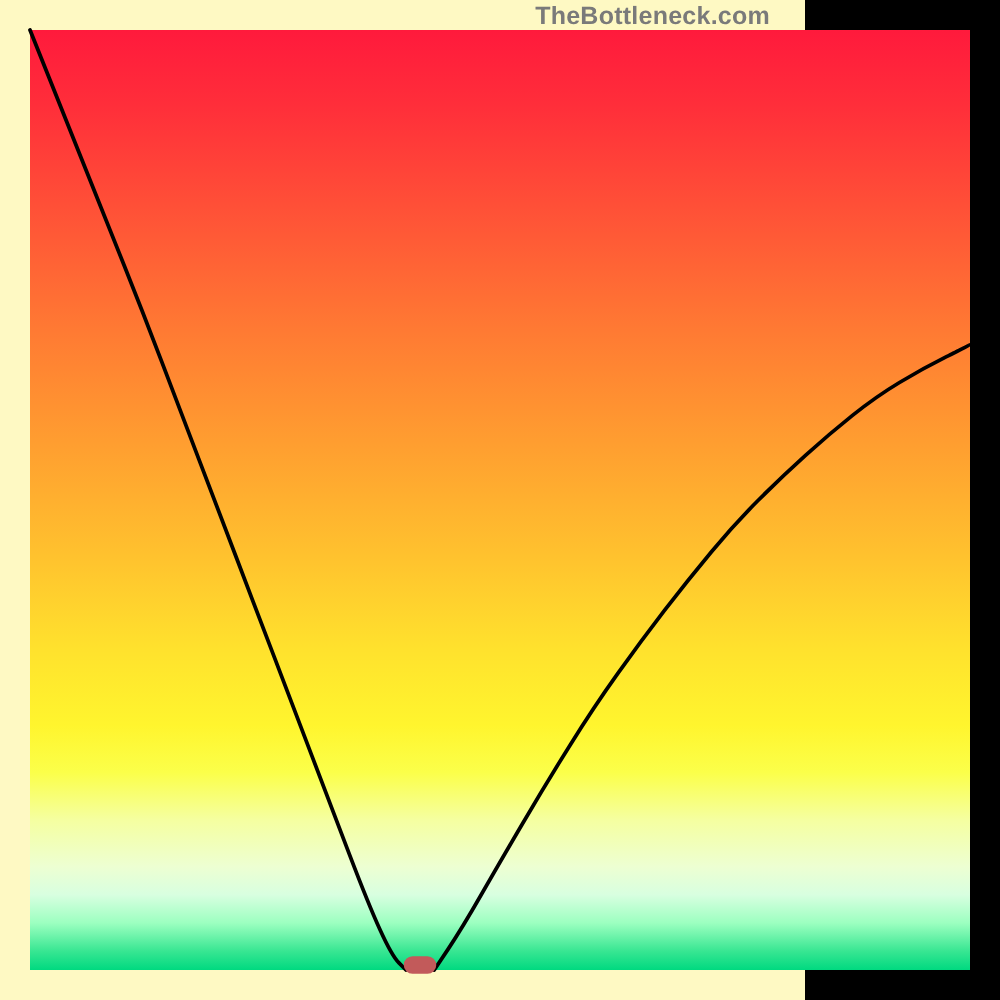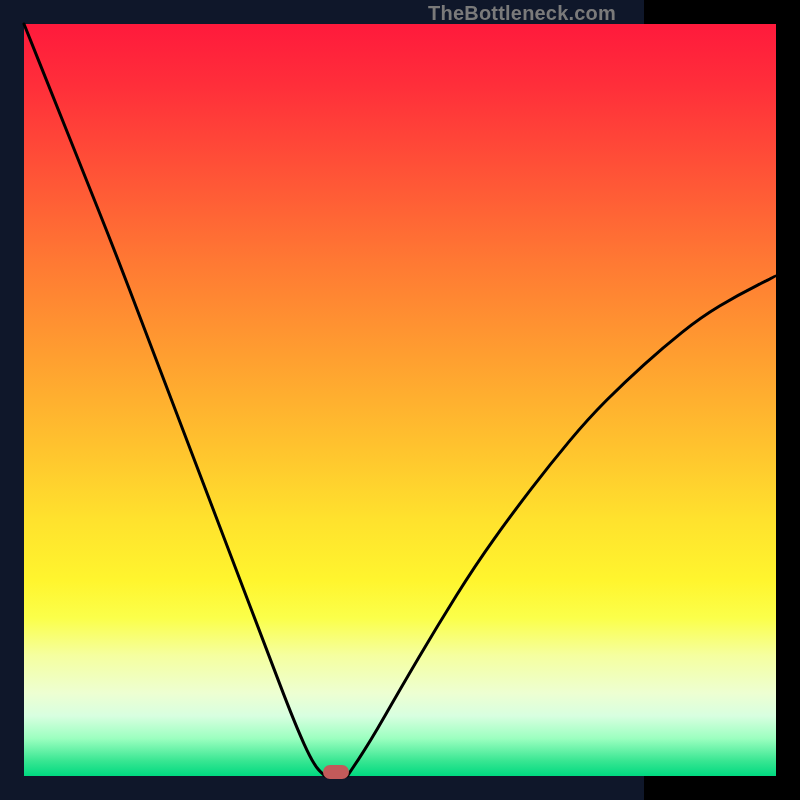--- a/index.html
+++ b/index.html
@@ -10,21 +10,21 @@
     background: #000;
     overflow: hidden;
     font-family: Arial, Helvetica, sans-serif;
   }
   .frame {
     position: absolute;
     left: 0;
     top: 0;
     width: 644px;
     height: 800px;
-    background: #0f172a;
+    background: #fef9c3;
   }
   .plot {
     position: absolute;
     left: 24px;
     top: 24px;
     width: 752px;
     height: 752px;
     background: linear-gradient(to bottom,
       #ff1a3c 0%,
       #ff2e3a 8%,

